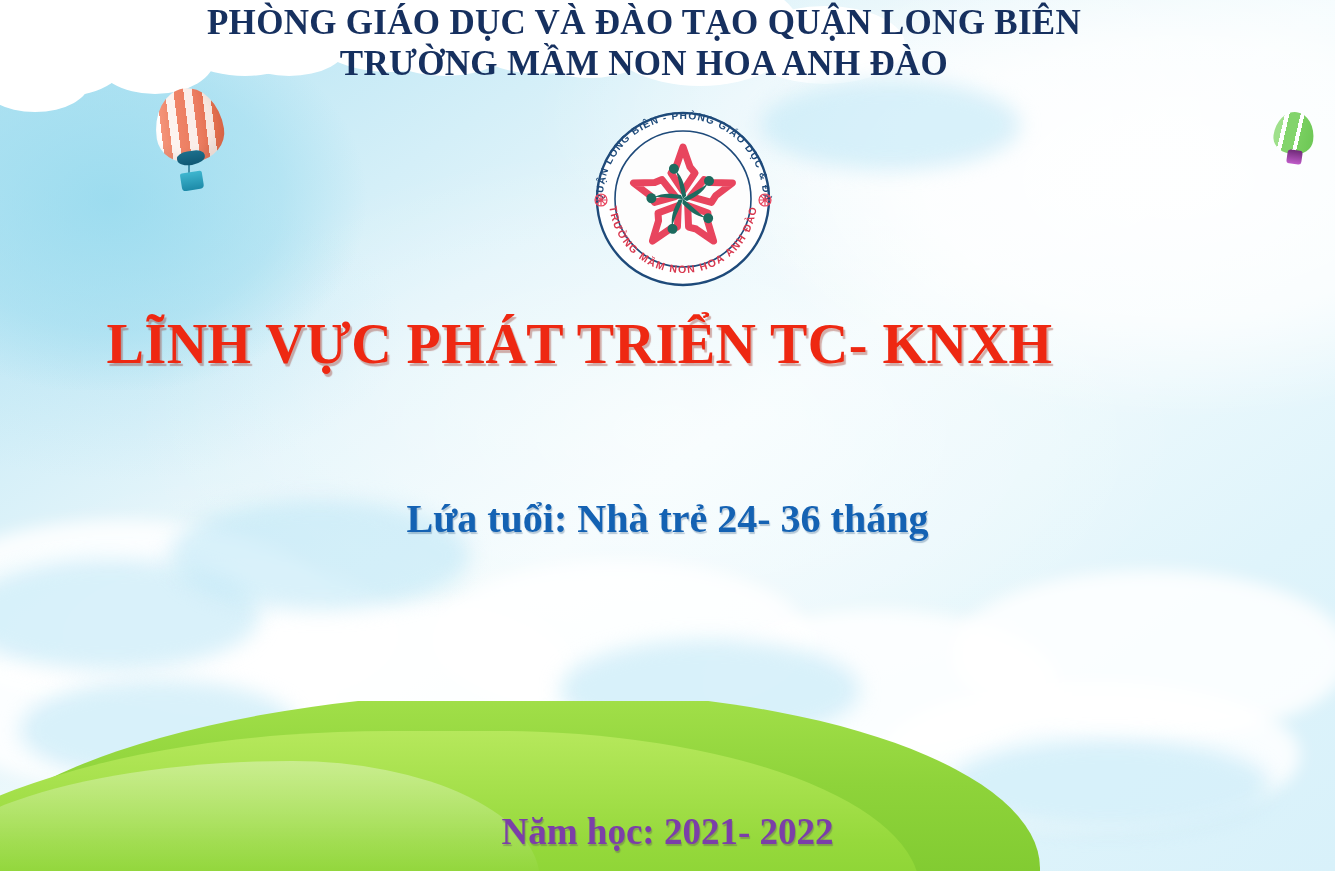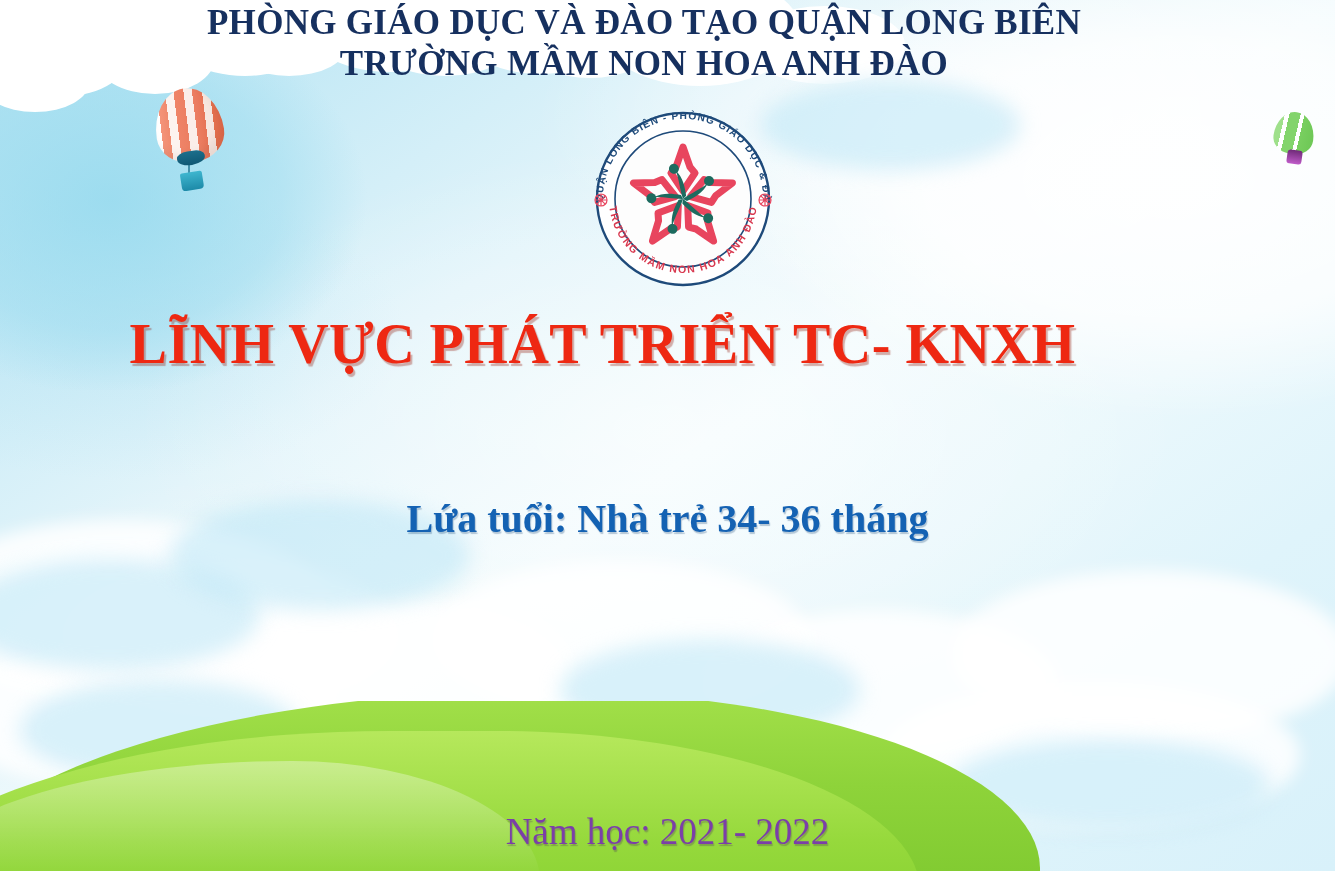--- a/index.html
+++ b/index.html
@@ -260,21 +260,20 @@
     width: 1159px;
     text-align: center;
     font-family: "Liberation Serif", serif;
     font-weight: bold;
     font-size: 56px;
     line-height: 1.05;
     color: #ee2812;
     text-shadow: 2px 3px 1px rgba(145,30,15,0.35);
     white-space: nowrap;
     letter-spacing: 0.5px;
-    margin-left: 23px;
   }
   .title-topic {
     position: absolute;
     left: 0;
     top: 404px;
     width: 1335px;
     text-align: center;
     font-family: "Liberation Serif", serif;
     font-weight: bold;
     font-size: 49px;
@@ -297,21 +296,21 @@
     text-shadow: 1px 2px 1px rgba(13,62,110,0.28);
     white-space: nowrap;
   }
   .title-year {
     position: absolute;
     left: 0;
     top: 813px;
     width: 1335px;
     text-align: center;
     font-family: "Liberation Serif", serif;
-    font-weight: normal;
+    font-weight: bold;
     font-size: 37px;
     line-height: 1.05;
     color: #7b3fa8;
     text-shadow: 1px 2px 1px rgba(70,30,100,0.28);
     white-space: nowrap;
   }
 </style>
 </head>
 <body>
 
@@ -473,16 +472,16 @@
         </g>
         <g transform="rotate(288)">
           <path d="M0,0 C8,-6 18,-10 25,-16 C20,-6 12,-2 4,2 Z"></path>
           <circle cx="26" cy="-18" r="5"></circle>
         </g>
       </g>
     </svg>
   </div>
 
   <div class="title-main">LĨNH VỰC PHÁT TRIỂN TC- KNXH</div>
-  <div class="title-age">Lứa tuổi: Nhà trẻ 34- 36 tháng</div>
+  <div class="title-age">Lứa tuổi: Nhà trẻ 24- 36 tháng</div>
   <div class="title-year">Năm học: 2021- 2022</div>
 
 </div>
 
 </body></html>

